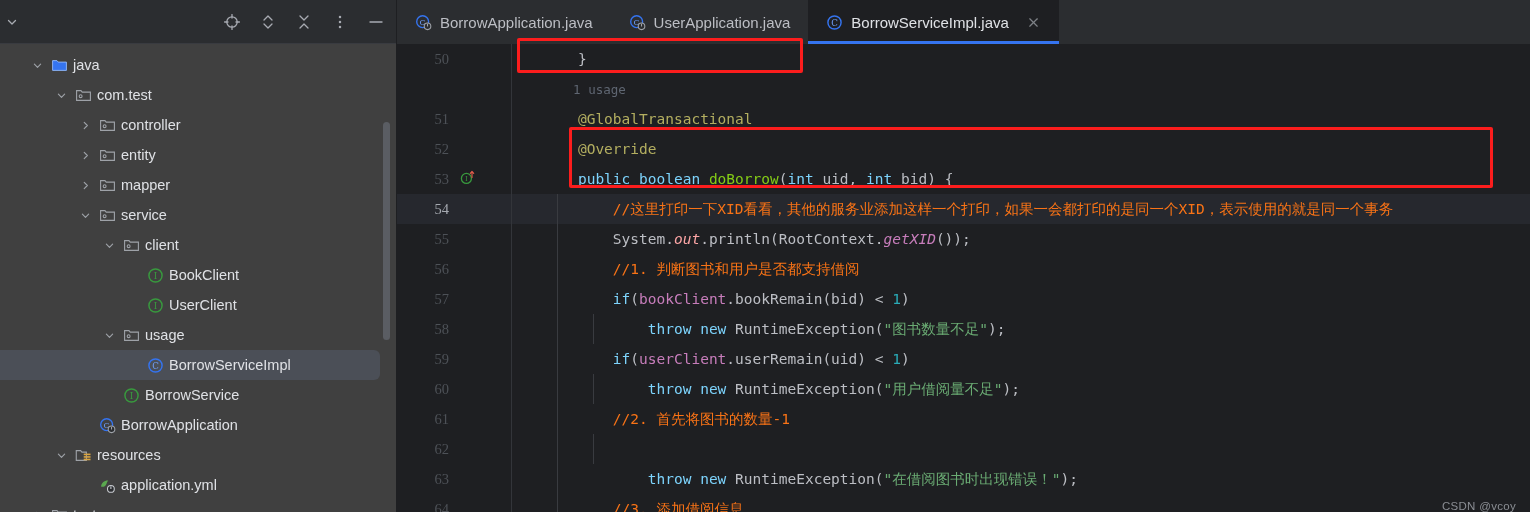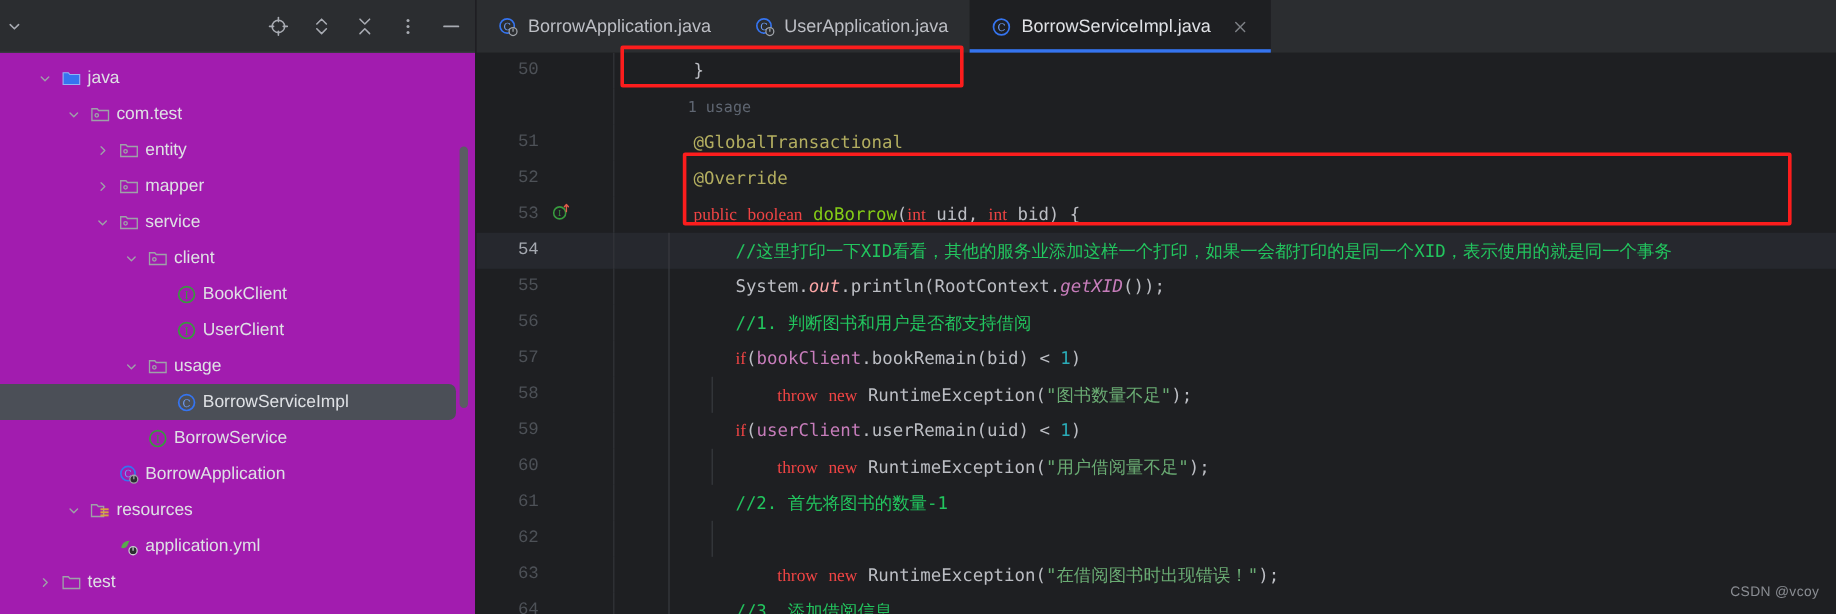--- a/index.html
+++ b/index.html
@@ -7,21 +7,21 @@
     width: 1530px; height: 512px;
     background: #2b2d30;
     font-family: "Liberation Sans", sans-serif;
     overflow: hidden;
   }
   #app { position: relative; width: 1530px; height: 512px; display: flex; }
 
   
   #sidebar {
     width: 396px; height: 512px;
-    background: #a21caf;
+    background: #404040;
     position: relative;
     flex: 0 0 396px;
     overflow: hidden;
   }
   #sidebar-header {
     height: 44px;
     display: flex; align-items: center;
     padding-left: 0px; padding-right: 10px;
     border-bottom: 1px solid #393b40;
     background: #2b2d30;
@@ -87,53 +87,53 @@
     font-size: 14.5px;
   }
   .code-line {
     position: relative; height: 30px; display: flex; align-items: center;
     white-space: pre;
   }
   .code-line.current { background: #26282e; align-items: center; }
   .gutter-num {
     width: 58px; text-align: right; padding-right: 6px;
     color: #4d5157; font-size: 14.5px; flex: 0 0 58px;
-    font-family: Liberation Mono, monospace;
+    font-family: Liberation Serif, serif;
   }
   .code-line.current .gutter-num { color: #a5a9b0; }
   .gutter-mark { width: 56px; flex: 0 0 56px; display:flex; align-items:center; padding-left:4px; }
   .fold-col { width: 22px; flex: 0 0 22px; border-left: 1px solid #33353a; height: 30px; }
   .code-text { padding-left: 10px; color: #bcbec4; }
 
   
-  .t-kw      { color: #ef4444; font-family: Liberation Serif, serif; }
+  .t-kw      { color: #7dd3fc; }
   .t-anno    { color: #b3ae60; }
   .t-method  { color: #84cc16; }
   .t-field   { color: #c77dbb; }
   .t-fieldi  { color: #fca5a5; font-style: italic; }
   .t-methodi { color: #c77dbb; font-style: italic; text-align: right; }
   .t-num     { color: #2aacb8; }
   .t-str     { color: #6aab73; }
-  .t-comment { color: #22c55e; }
+  .t-comment { color: #f97316; }
   .t-plain   { color: #bcbec4; }
   .t-usage   { color: #5f6672; font-size: 12.5px; }
 
   
   .indent-guide {
     position: absolute; top: 0; bottom: 0; width: 1px; background: #393b40;
   }
 
   
   .red-box {
     position: absolute; border: 3px solid #fc1d1d; border-radius: 2px;
     pointer-events: none;
   }
 
   #watermark {
-    position: absolute; right: 14px; bottom: 12px;
+    position: absolute; right: 14px; bottom: 0;
     color: #8a8d93; font-size: 11.5px;
     font-family: "Liberation Sans", sans-serif;
     letter-spacing: .3px;
   }
 </style>
 </head>
 <body>
 
 <div id="app">
 
@@ -225,20 +225,36 @@
               <path d="M4.6 2.6 L8 6 L4.6 9.4" fill="none" stroke="#9ea2a8" stroke-width="1.25" stroke-linecap="round" stroke-linejoin="round"></path>
             </svg>
           </span>
           <span style="flex: 0 0 7px;"></span>
           <span class="node-icon">
             <svg width="17" height="17" viewBox="0 0 16 16">
               <path d="M1.5 3.4h4.1l1.2 1.4h7.7v7.8H1.5z" fill="none" stroke="#9ea2a8" stroke-width="1.05"></path>
               <circle cx="5.3" cy="8.6" r="1.35" fill="none" stroke="#9ea2a8" stroke-width="1.05"></circle>
             </svg>
           </span>
+          <span class="node-label">controller</span>
+        </div>
+        <div class="tree-row">
+          <span style="display: inline-block; flex: 0 0 auto; width: 78px;"></span>
+          <span class="twisty">
+            <svg width="11" height="11" viewBox="0 0 12 12">
+              <path d="M4.6 2.6 L8 6 L4.6 9.4" fill="none" stroke="#9ea2a8" stroke-width="1.25" stroke-linecap="round" stroke-linejoin="round"></path>
+            </svg>
+          </span>
+          <span style="flex: 0 0 7px;"></span>
+          <span class="node-icon">
+            <svg width="17" height="17" viewBox="0 0 16 16">
+              <path d="M1.5 3.4h4.1l1.2 1.4h7.7v7.8H1.5z" fill="none" stroke="#9ea2a8" stroke-width="1.05"></path>
+              <circle cx="5.3" cy="8.6" r="1.35" fill="none" stroke="#9ea2a8" stroke-width="1.05"></circle>
+            </svg>
+          </span>
           <span class="node-label">entity</span>
         </div>
         <div class="tree-row">
           <span style="display: inline-block; flex: 0 0 auto; width: 78px;"></span>
           <span class="twisty">
             <svg width="11" height="11" viewBox="0 0 12 12">
               <path d="M4.6 2.6 L8 6 L4.6 9.4" fill="none" stroke="#9ea2a8" stroke-width="1.25" stroke-linecap="round" stroke-linejoin="round"></path>
             </svg>
           </span>
           <span style="flex: 0 0 7px;"></span>

